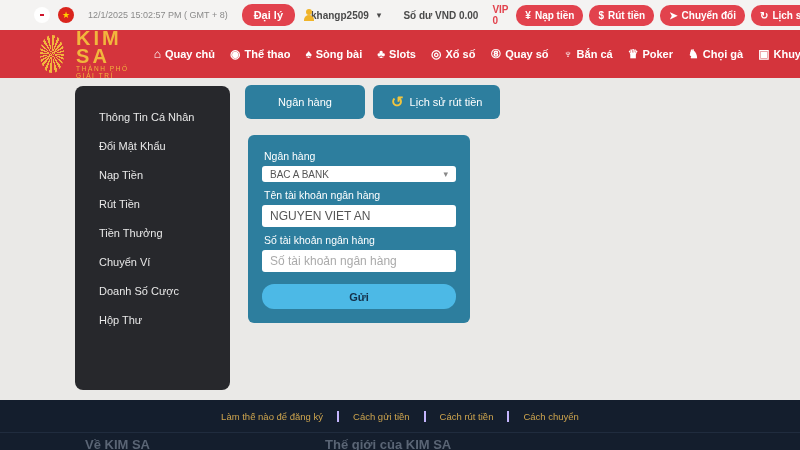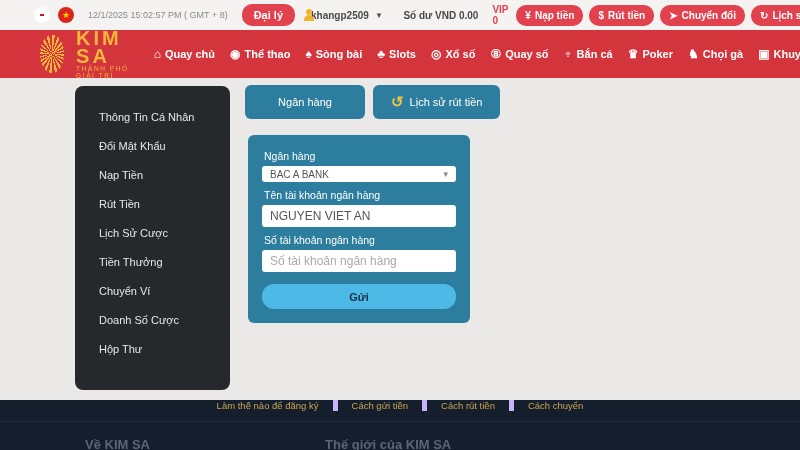--- a/index.html
+++ b/index.html
@@ -51,23 +51,23 @@
   .flabel { color:#fff; font-size:10.5px; margin:7px 0 4px 2px; }
   .flabel:first-child { margin-top:0; }
   .fselect { background:#fff; border-radius:3px; height:16px; display:flex; align-items:center; justify-content:space-between; padding:0 8px; font-size:10px; color:#555; cursor:pointer; }
   .fselect .sc { color:#888; font-size:9px; }
   .finput { width:100%; background:#fff; border:none; border-radius:3px; height:22px; padding:8px 8px; font-size:12px; color:#555; font-family:"Liberation Sans",sans-serif; }
   .finput::placeholder { color:#aaa; }
   .submit { width:100%; margin-top:12px; background:#4cb9e6; border:none; border-radius:12px; height:25px; font-size:11px; font-weight:bold; color:#143049; cursor:pointer; font-family:"Liberation Sans",sans-serif; }
 
   
   .footer { height:50px; background:#141e2d; position:relative; }
-  .flinks { display:flex; justify-content:center; gap:0; list-style:none; border-bottom:1px solid #202c3e; padding-bottom:10px; }
+  .flinks { display:flex; justify-content:center; gap:0; padding-top:11px; list-style:none; border-bottom:1px solid #202c3e; padding-bottom:10px; }
   .flinks li { color:#cda44e; font-size:9.5px; padding:0 14px; cursor:pointer; white-space:nowrap; }
-  .flinks li + li { border-left:5px solid #c4b5fd; }
+  .flinks li + li { border-left:2px solid #c4b5fd; }
   .fhead { position:absolute; top:37px; font-size:13px; font-weight:bold; color:#5a6575; }
   .fhead.about { left:85px; }
   .fhead.world { left:325px; }
 </style>
 </head>
 <body>
 
 <div class="topbar">
   <span class="flag flag-uk"></span>
   <span class="flag flag-vn">★</span>
@@ -153,21 +153,20 @@
   </ul>
 </div>
 
 <div class="content">
   <div class="sidebar">
     <ul>
       <li>Thông Tin Cá Nhân</li>
       <li>Đổi Mật Khẩu</li>
       <li>Nạp Tiền</li>
       <li>Rút Tiền</li>
-      <li>Lịch Sử Cược</li>
       <li>Tiền Thưởng</li>
       <li>Chuyển Ví</li>
       <li>Doanh Số Cược</li>
       <li>Hộp Thư</li>
     </ul>
   </div>
 
   <div class="tabs">
     <button class="tab">Ngân hàng</button>
     <button class="tab">

